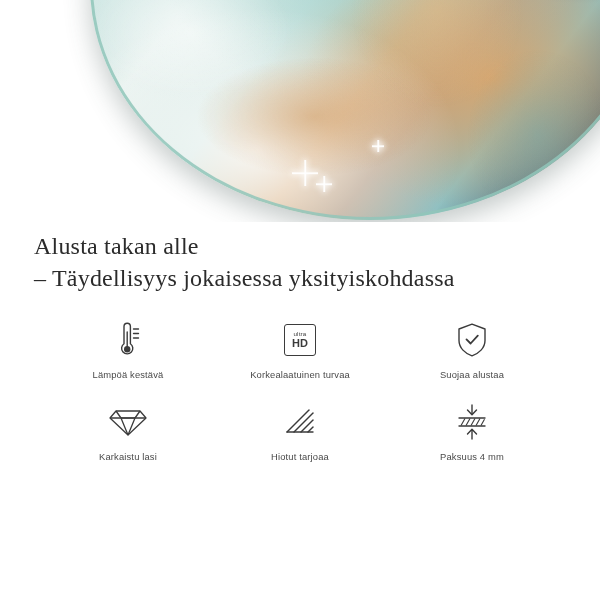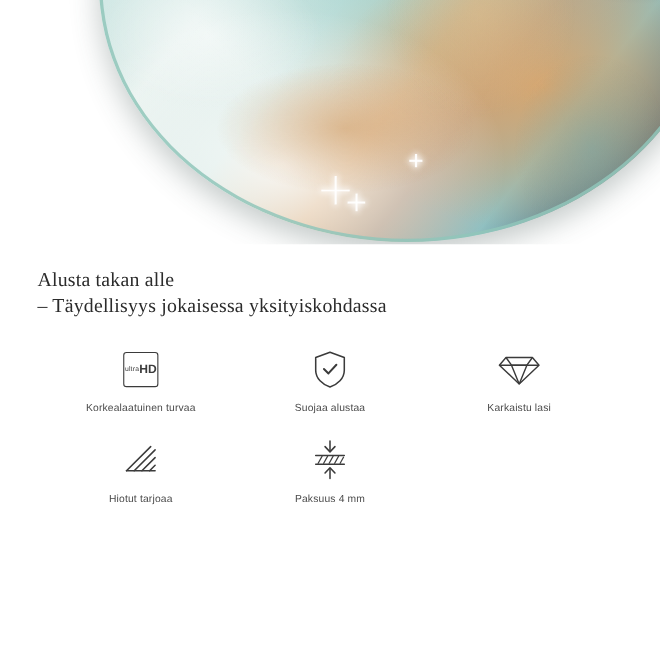--- a/index.html
+++ b/index.html
@@ -110,25 +110,25 @@
   .sparkle.s3::after { height: 12px; }
 
   
   .content {
     position: relative;
     padding: 0 34px;
     box-sizing: border-box;
   }
   .headline {
     font-family: "Liberation Serif", serif;
-    font-size: 18px;
+    font-size: 24px;
     line-height: 1.34;
     color: #2b2b2b;
     font-weight: 400;
-    margin-top: 20px;
+    margin-top: 8px;
     letter-spacing: 0.2px;
   }
   .headline .l2 {
     display: block;
   }
   .body-copy {
     margin-top: 16px;
     font-size: 11.2px;
     line-height: 1.95;
     color: #3b3b3b;
@@ -163,21 +163,21 @@
     text-align: center;
     letter-spacing: 0.15px;
   }
   svg { display: block; }
   .hd-box {
     width: 30px;
     height: 30px;
     border: 1.4px solid #3b3b3b;
     border-radius: 3px;
     display: flex;
-    flex-direction: row;
+    flex-direction: column;
     align-items: center;
     justify-content: center;
     line-height: 1;
   }
   .hd-top {
     font-size: 6.2px;
     color: #3b3b3b;
     letter-spacing: 0.2px;
   }
   .hd-bot {
@@ -204,20 +204,35 @@
   <div class="content">
 
     <h1 class="headline">
       <span>Alusta takan alle</span>
       <span class="l2">– Täydellisyys jokaisessa yksityiskohdassa</span>
     </h1>
 
 
     <div class="features">
 
+      <div class="feature">
+        <div class="feature-icon">
+          <svg width="34" height="38" viewBox="0 0 34 38">
+            <g fill="none" stroke="#3b3b3b" stroke-width="1.4" stroke-linecap="round">
+              <path d="M13 5.5a3.2 3.2 0 0 1 6.4 0v17.2a5.6 5.6 0 1 1-6.4 0z"></path>
+              <line x1="16.2" y1="11" x2="16.2" y2="26"></line>
+              <line x1="22.5" y1="8" x2="27.5" y2="8"></line>
+              <line x1="22.5" y1="12.5" x2="27.5" y2="12.5"></line>
+              <line x1="22.5" y1="17" x2="27.5" y2="17"></line>
+            </g>
+            <circle cx="16.2" cy="28.2" r="3.2" fill="#3b3b3b"></circle>
+          </svg>
+        </div>
+        <div class="feature-label">Lämpöä kestävä</div>
+      </div>
 
       <div class="feature">
         <div class="feature-icon">
           <div class="hd-box">
             <span class="hd-top">ultra</span>
             <span class="hd-bot">HD</span>
           </div>
         </div>
         <div class="feature-label">Korkealaatuinen turvaa</div>
       </div>

